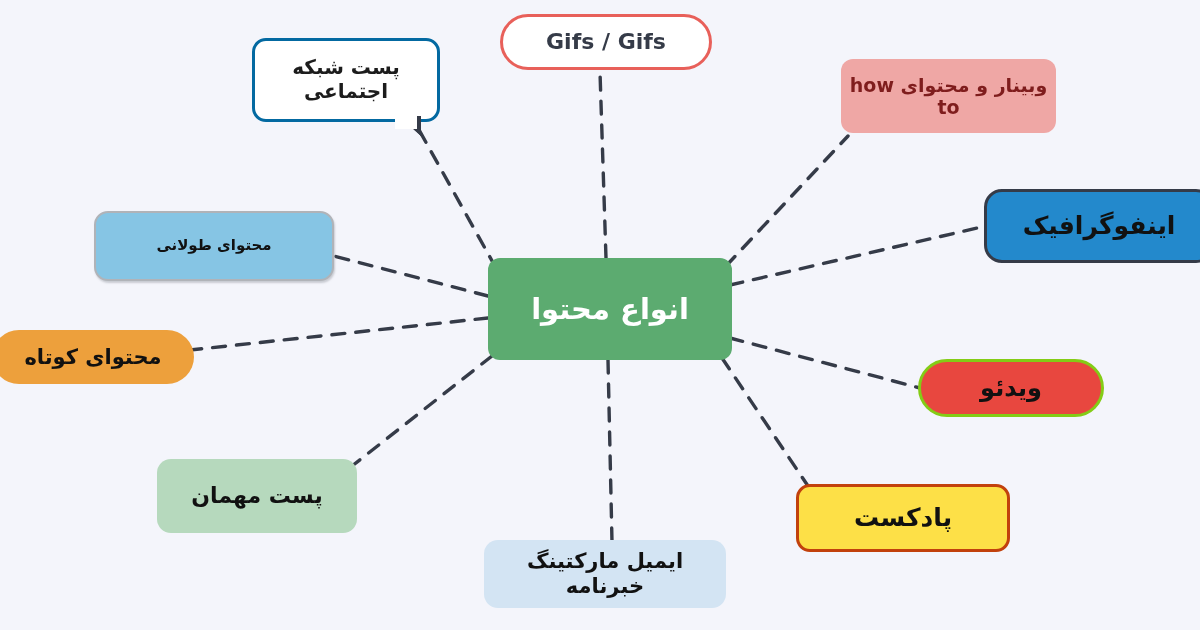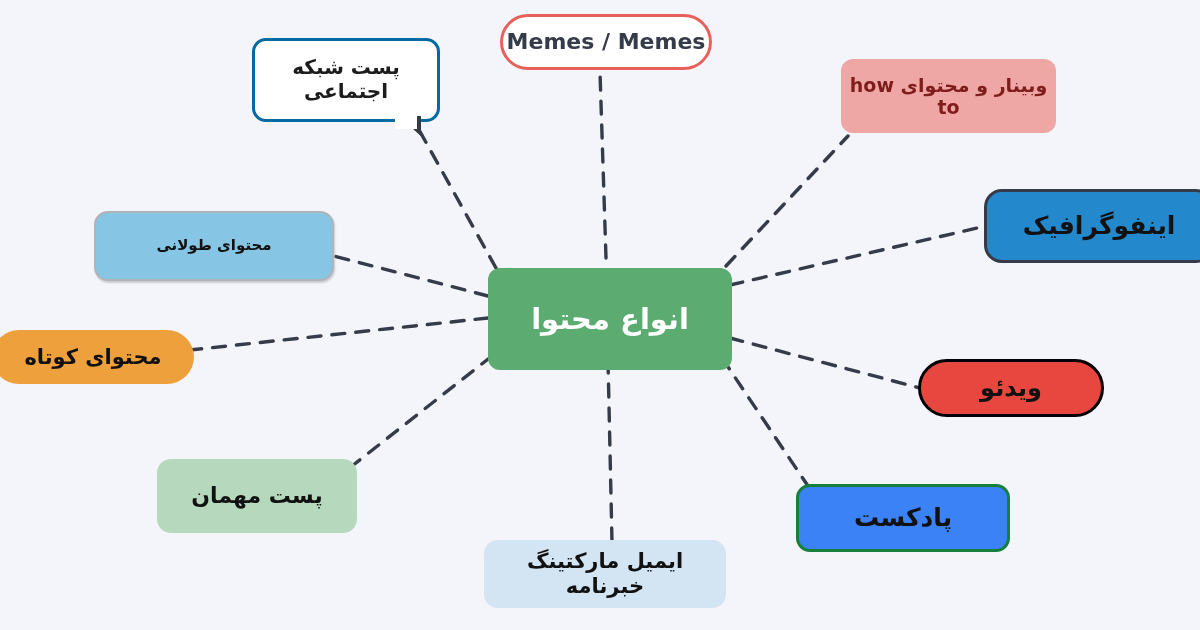--- a/index.html
+++ b/index.html
@@ -41,21 +41,20 @@
   
   .n-center {
     left: 488px; top: 258px;
     width: 244px; height: 102px;
     background: #5cab70;
     color: #ffffff;
     border-radius: 12px;
     font-size: 29px;
     font-weight: 700;
     letter-spacing: .5px;
-    margin-top: 10px;
   }
 
   
   .n-memes {
     left: 500px; top: 14px;
     width: 212px; height: 56px;
     background: #ffffff;
     border: 3px solid #e8605a;
     border-radius: 28px;
     color: #353b48;
@@ -115,33 +114,33 @@
     color: #111111;
     font-size: 25px;
     font-weight: 700;
   }
 
   
   .n-video {
     left: 918px; top: 359px;
     width: 186px; height: 58px;
     background: #e8473f;
-    border: 3px solid #000000;
+    border: 3px solid #84cc16;
     border-radius: 29px;
     color: #111111;
     font-size: 24px;
     font-weight: 700;
   }
 
   
   .n-podcast {
     left: 796px; top: 484px;
     width: 214px; height: 68px;
-    background: #3b82f6;
-    border: 3px solid #15803d;
+    background: #fde047;
+    border: 3px solid #c2410c;
     border-radius: 14px;
     color: #111111;
     font-size: 25px;
     font-weight: 700;
   }
 
   
   .n-email {
     left: 484px; top: 540px;
     width: 242px; height: 68px;
@@ -213,21 +212,21 @@
       <line x1="492" y1="356" x2="352" y2="466"></line>
 
       <line x1="488" y1="318" x2="190" y2="350"></line>
 
       <line x1="488" y1="296" x2="334" y2="256"></line>
     </g>
   </svg>
 
   <div class="node n-center">انواع محتوا</div>
 
-  <div class="node n-memes">Memes / Memes</div>
+  <div class="node n-memes">Gifs / Gifs</div>
 
   <div class="node n-social">
     <span>پست شبکه اجتماعی</span>
     <span class="tail"></span>
     <span class="tail-inner"></span>
   </div>
 
   <div class="node n-webinar">وبینار و محتوای how to</div>
 
   <div class="node n-info">اینفوگرافیک</div>

